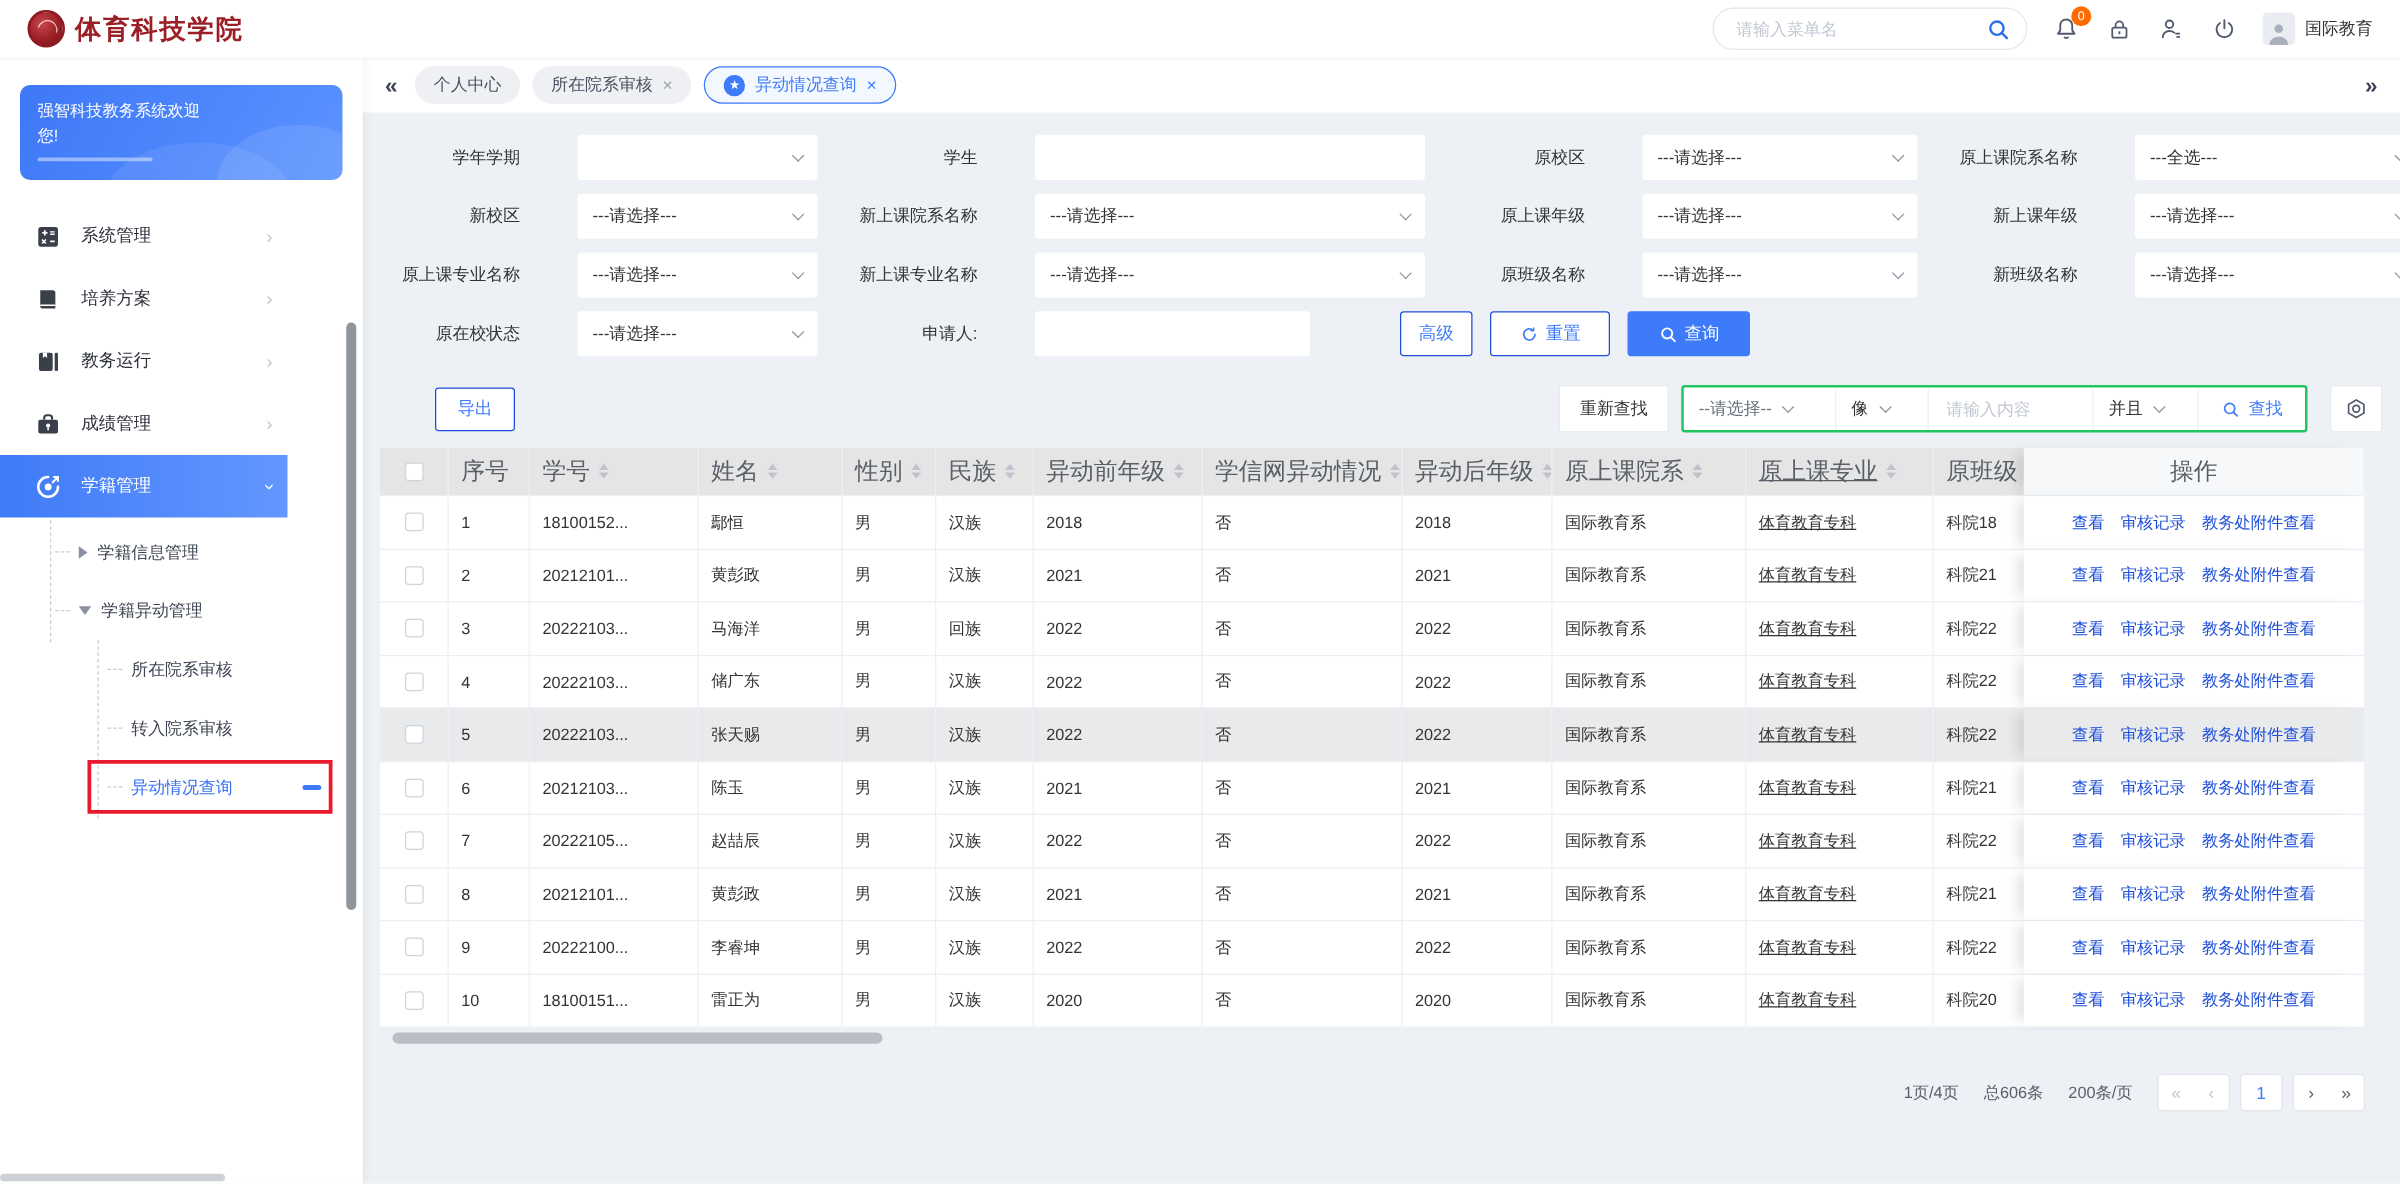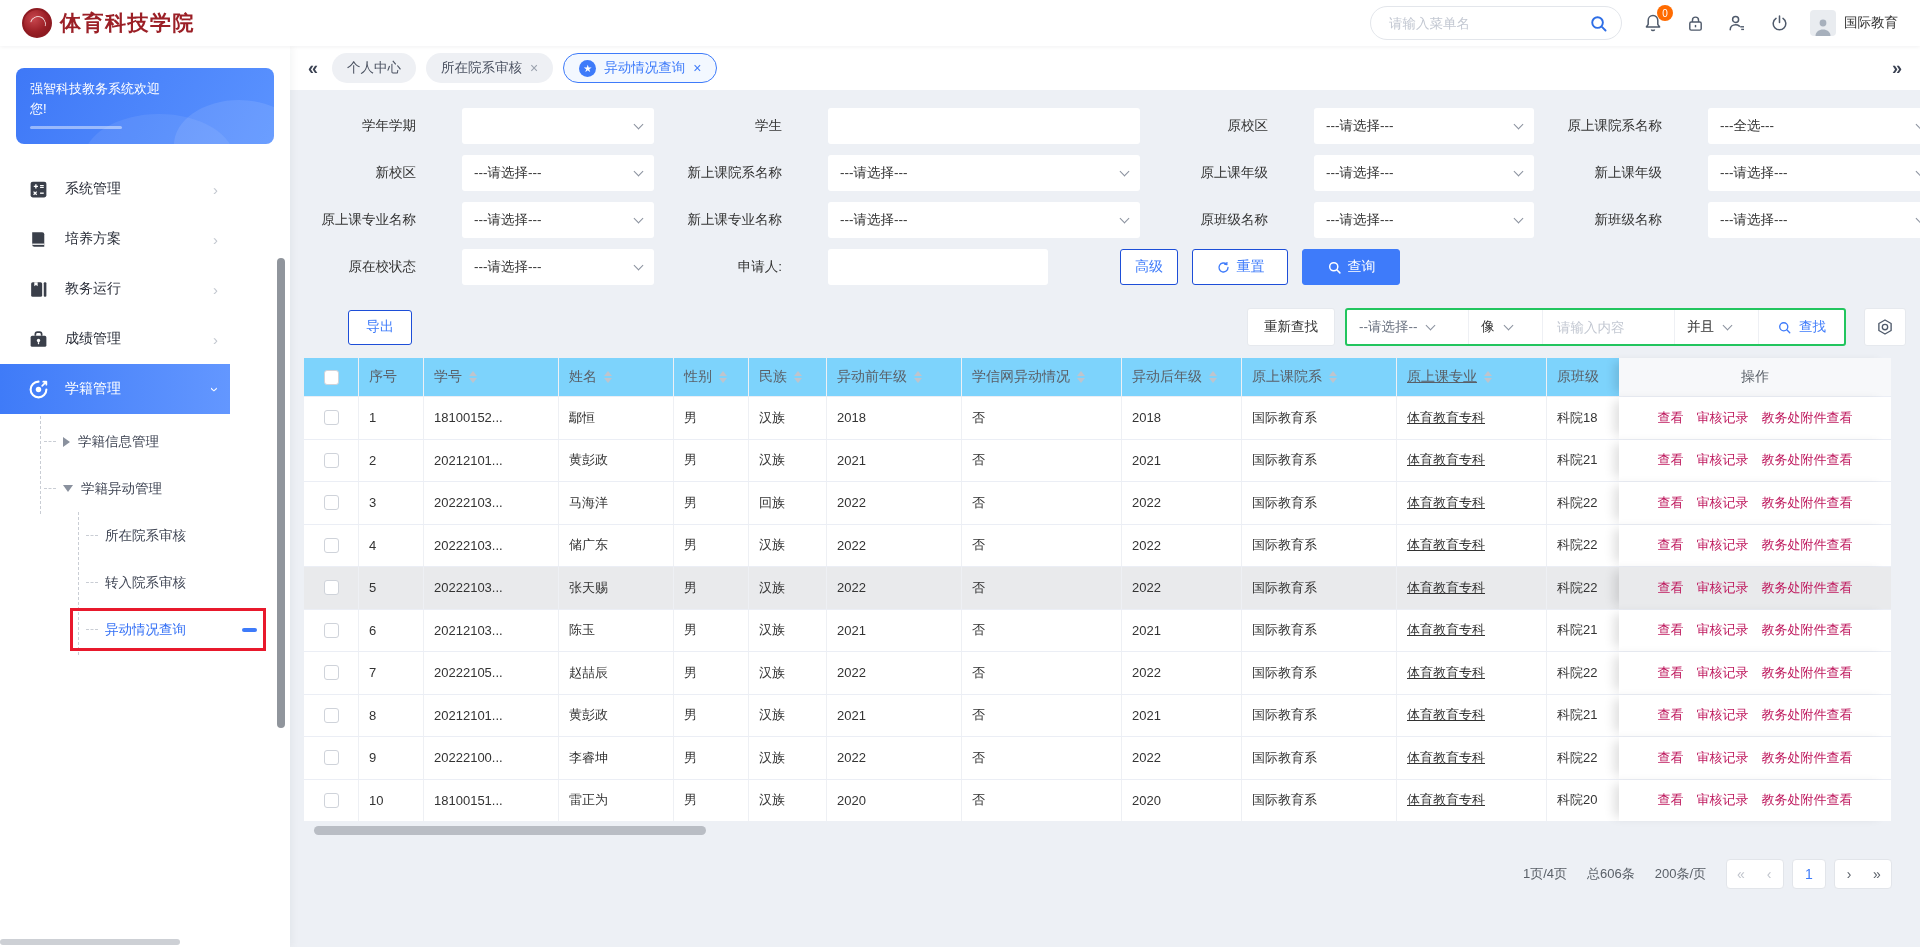--- a/index.html
+++ b/index.html
@@ -105,37 +105,37 @@
   .sg-inp { width:132px; }
   .sg-inp input { border:none; outline:none; width:100%; font-size:13.5px; font-family:"Liberation Sans",sans-serif; }
   .sg-inp input::placeholder { color:#c3c8d2; }
   .sg-sel3 { width:84px; }
   .sg-find { border-right:none; color:#3e7bfa; padding:0 18px; gap:7px; cursor:pointer; }
   .gearbox { width:42px; height:38px; background:#fff; border:1px solid #e6e9ee; border-radius:3px;
     display:flex; align-items:center; justify-content:center; margin-left:18px; color:#4f5a6b; cursor:pointer; }
   
   .table-wrap { margin:0 14px; width:1587px; background:#fff; position:relative; }
   .thead, .tr { display:flex; position:relative; }
-  .thead { background:#7dd3fc; height:38px; font-size:14px; color:#5a6068;justify-content:center; }
+  .thead { background:#e5e5e5; height:38px; font-size:19px; color:#5a6068;justify-content:center; }
   .tr { height:42.5px; background:#fff; border-top:1px solid #ebeef5; font-size:13px; color:#333; }
   .tr.hl { background:#e9eaec; }
   .th, .td { display:flex; align-items:center; padding:0 10px; border-right:1px solid #eef0f4; height:100%; overflow:hidden; white-space:nowrap; }
   .c-cb { width:55px; justify-content:center; }
   .c-seq { width:65px; } .c-sid { width:135px; } .c-name { width:115px; } .c-sex { width:75px; }
   .c-eth { width:78px; } .c-gb { width:135px; } .c-xw { width:160px; } .c-ga { width:120px; }
   .c-dept { width:155px; } .c-major { width:150px;text-decoration:underline; } .c-cls { flex:1; border-right:none; }
   .cb { width:15px; height:15px; border:1px solid #cfd3da; border-radius:3px; background:#fff; cursor:pointer; }
   .sort { display:flex; flex-direction:column; margin-left:7px; gap:2px; cursor:pointer; }
   .car-up { width:0; height:0; border-left:4px solid transparent; border-right:4px solid transparent; border-bottom:5px solid #bfc4cc; }
   .car-dn { width:0; height:0; border-left:4px solid transparent; border-right:4px solid transparent; border-top:5px solid #bfc4cc; }
   .ops { position:absolute; right:0; top:0; bottom:0; width:272px; background:#fff;
     box-shadow:-9px 0 10px -4px rgba(0,0,0,.12); display:flex; align-items:center; justify-content:center; gap:13px; }
   .thead .ops { background:#f7f8fa; }
   .tr.hl .ops { background:#e9eaec; }
-  .ops a { color:#be185d; cursor:pointer; text-decoration:none; }
+  .ops a { color:#1d4ed8; cursor:pointer; text-decoration:none; }
   .hscroll { position:relative; height:9px; margin:5px 14px 0; }
   .hthumb { position:absolute; left:10px; top:0; width:392px; height:9px; background:#b9bdc4; border-radius:5px; cursor:pointer; }
   
   .footer { display:flex; align-items:center; justify-content:flex-end; gap:20px; margin:24px 28px 0; font-size:13px; color:#5a6068; }
   .pg-box { display:flex; background:#fff; border:1px solid #e2e5ea; border-radius:4px; height:30px; align-items:center; }
   .pg-btn { width:28px; height:100%; display:flex; align-items:center; justify-content:center; font-size:14px; cursor:pointer; }
   .pg-dis { color:#c0c4cc; }
   .pg-en { color:#5a6068; }
   .pg-cur { color:#3e7bfa; width:32px; }
   svg { display:block; }

